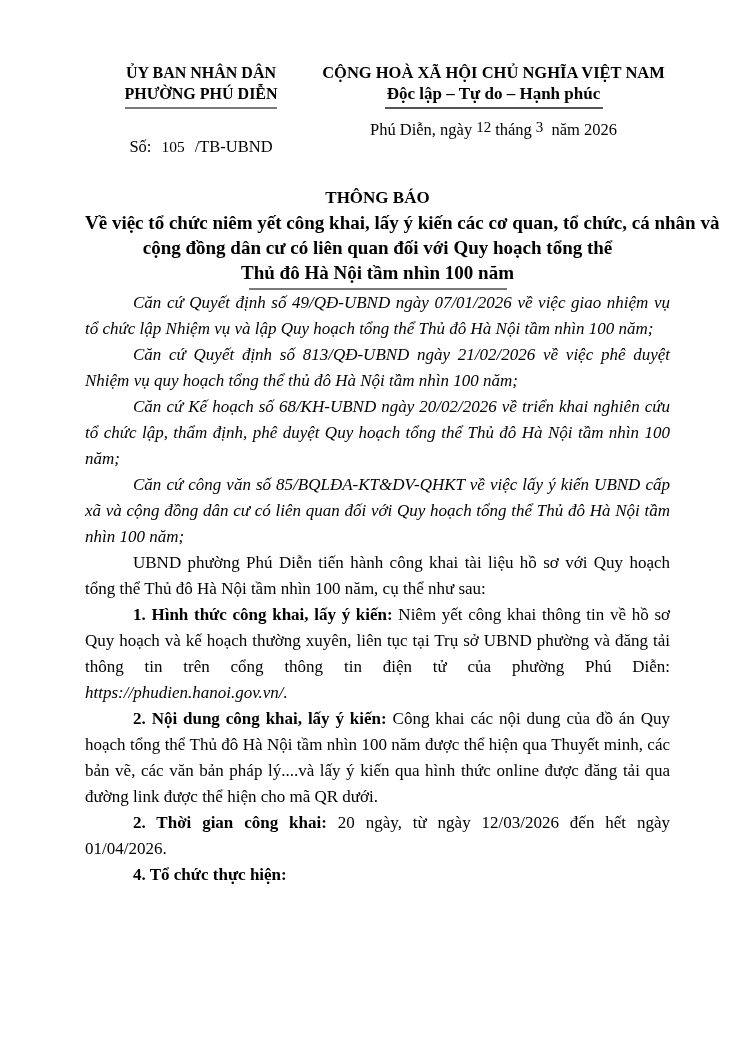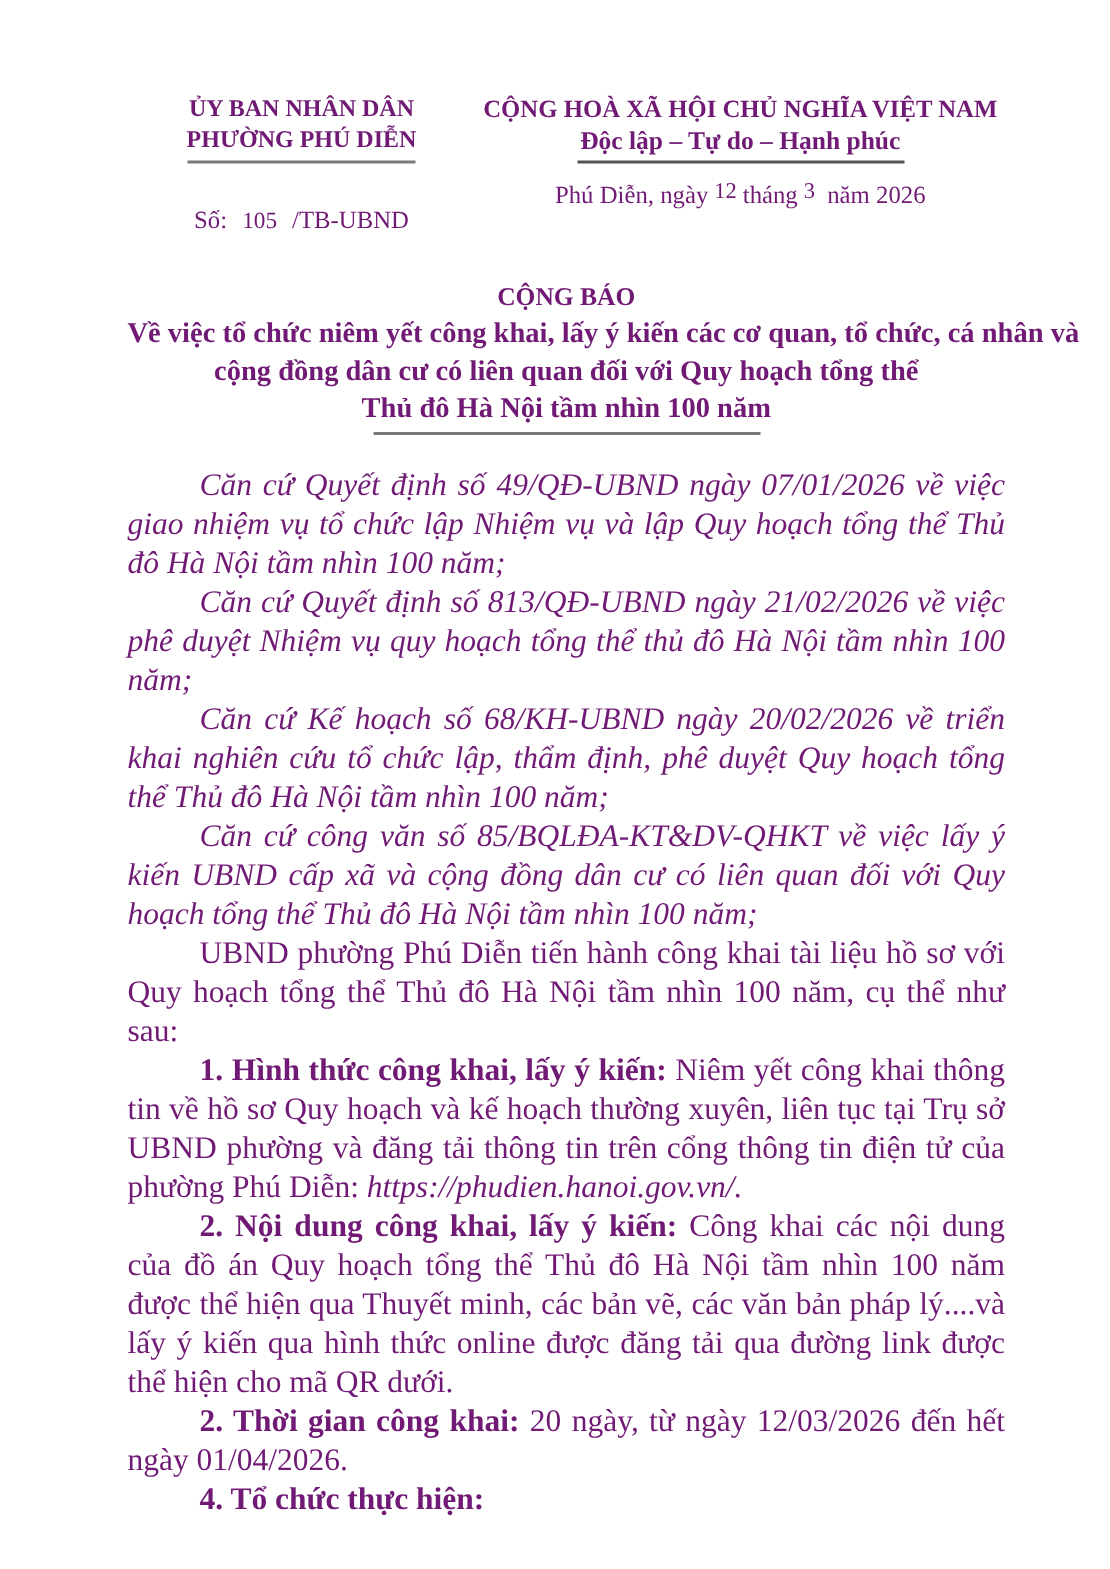--- a/index.html
+++ b/index.html
@@ -1,21 +1,21 @@
 <!DOCTYPE html>
 <html><head>
 <meta charset="utf-8">
 <style>
   html, body { margin: 0; padding: 0; background: #ffffff; }
   .page {
     position: relative;
     width: 740px;
     height: 1046px;
     background: #ffffff;
-    color: #701a75;
+    color: #000000;
     font-family: "Liberation Serif", "DejaVu Serif", serif;
     overflow: hidden;
     box-sizing: border-box;
     padding: 62px 70px 0 85px;
   }
   
   .header { display: flex; }
   .header-left { width: 232px; text-align: center; flex: none; }
   .header-right { flex: 1; text-align: center; }
   .org-line1 { font-weight: bold; font-size: 16px; line-height: 21px; white-space: nowrap; }
@@ -27,21 +27,21 @@
   .nat-line2 { font-weight: bold; font-size: 17px; line-height: 22px; white-space: nowrap; }
   .rule-nat { width: 218px; height: 2px; background: #555; margin: 2px auto 0; }
   .date-line { font-size: 16.5px; margin-top: 11px; white-space: nowrap; }
   .date-ins { font-size: 15px; position: relative; top: -3px; padding: 0 4px; }
   
   .title-block { text-align: center; margin-top: 29px; }
   .doc-type { font-weight: bold; font-size: 17px; line-height: 24px; }
   .subject-line { font-weight: bold; font-size: 19px; line-height: 25px; white-space: nowrap; }
   .rule-title { width: 258px; height: 2px; background: #7a7a7a; margin: 3px auto 0; }
   
-  .body-block { margin-top: 20px; font-size: 21px; line-height: 26px; }
+  .body-block { margin-top: 0; font-size: 17px; line-height: 26px; }
   .body-block p { margin: 0; text-indent: 48px; text-align: justify; }
   .italic { font-style: italic; }
   .lead { font-weight: bold; }
   .url { font-style: italic; }
 </style>
 </head>
 <body>
 
 <div class="page">
 
@@ -54,21 +54,21 @@
     </div>
     <div class="header-right">
       <div class="nat-line1">CỘNG HOÀ XÃ HỘI CHỦ NGHĨA VIỆT NAM</div>
       <div class="nat-line2">Độc lập – Tự do – Hạnh phúc</div>
       <div class="rule-nat"></div>
       <div class="date-line"><span>Phú Diễn, ngày</span><span class="date-ins">12</span><span>tháng</span><span class="date-ins">3</span>&nbsp;<span>năm</span>&nbsp;<span>2026</span></div>
     </div>
   </div>
 
   <div class="title-block">
-    <div class="doc-type">CỘNG BÁO</div>
+    <div class="doc-type">THÔNG BÁO</div>
     <div class="subject-line">Về việc tổ chức niêm yết công khai, lấy ý kiến các cơ quan, tổ chức, cá nhân và</div>
     <div class="subject-line">cộng đồng dân cư có liên quan đối với Quy hoạch tổng thể</div>
     <div class="subject-line">Thủ đô Hà Nội tầm nhìn 100 năm</div>
     <div class="rule-title"></div>
   </div>
 
   <div class="body-block">
     <p class="italic">Căn cứ Quyết định số 49/QĐ-UBND ngày 07/01/2026 về việc giao nhiệm vụ tổ chức lập Nhiệm vụ và lập Quy hoạch tổng thể Thủ đô Hà Nội tầm nhìn 100  năm;</p>
     <p class="italic">Căn cứ Quyết định số 813/QĐ-UBND ngày 21/02/2026 về việc phê duyệt Nhiệm vụ quy hoạch tổng thể thủ đô Hà Nội tầm nhìn 100 năm;</p>
     <p class="italic">Căn cứ Kế hoạch số 68/KH-UBND ngày 20/02/2026 về triển khai nghiên cứu tổ chức lập, thẩm định, phê duyệt Quy hoạch tổng thể Thủ đô Hà Nội tầm nhìn 100 năm;</p>

